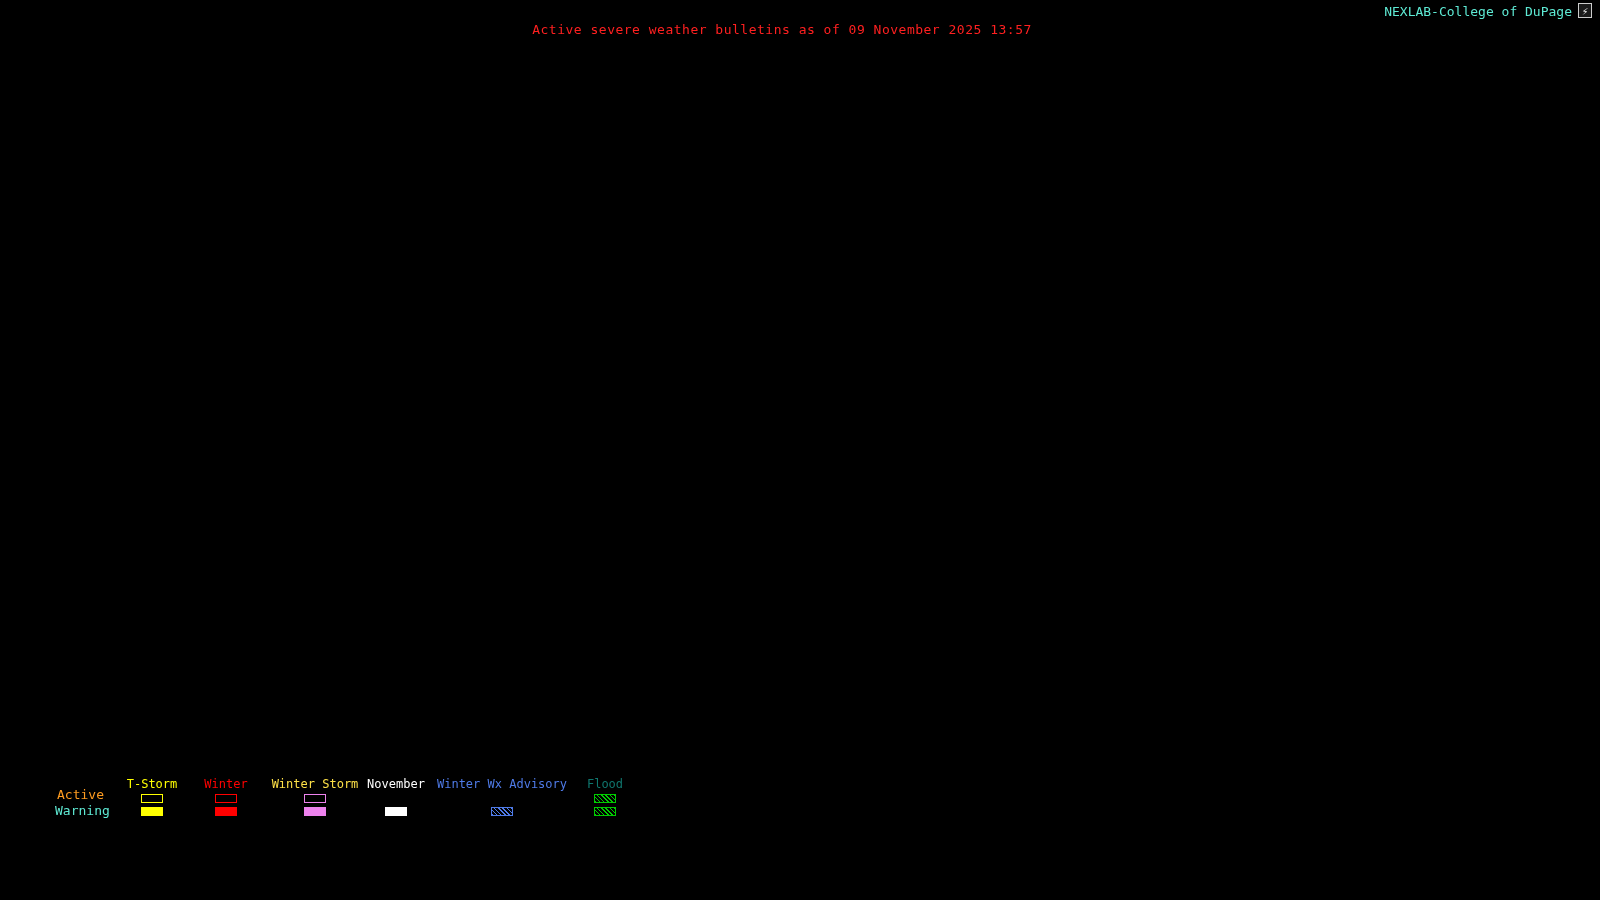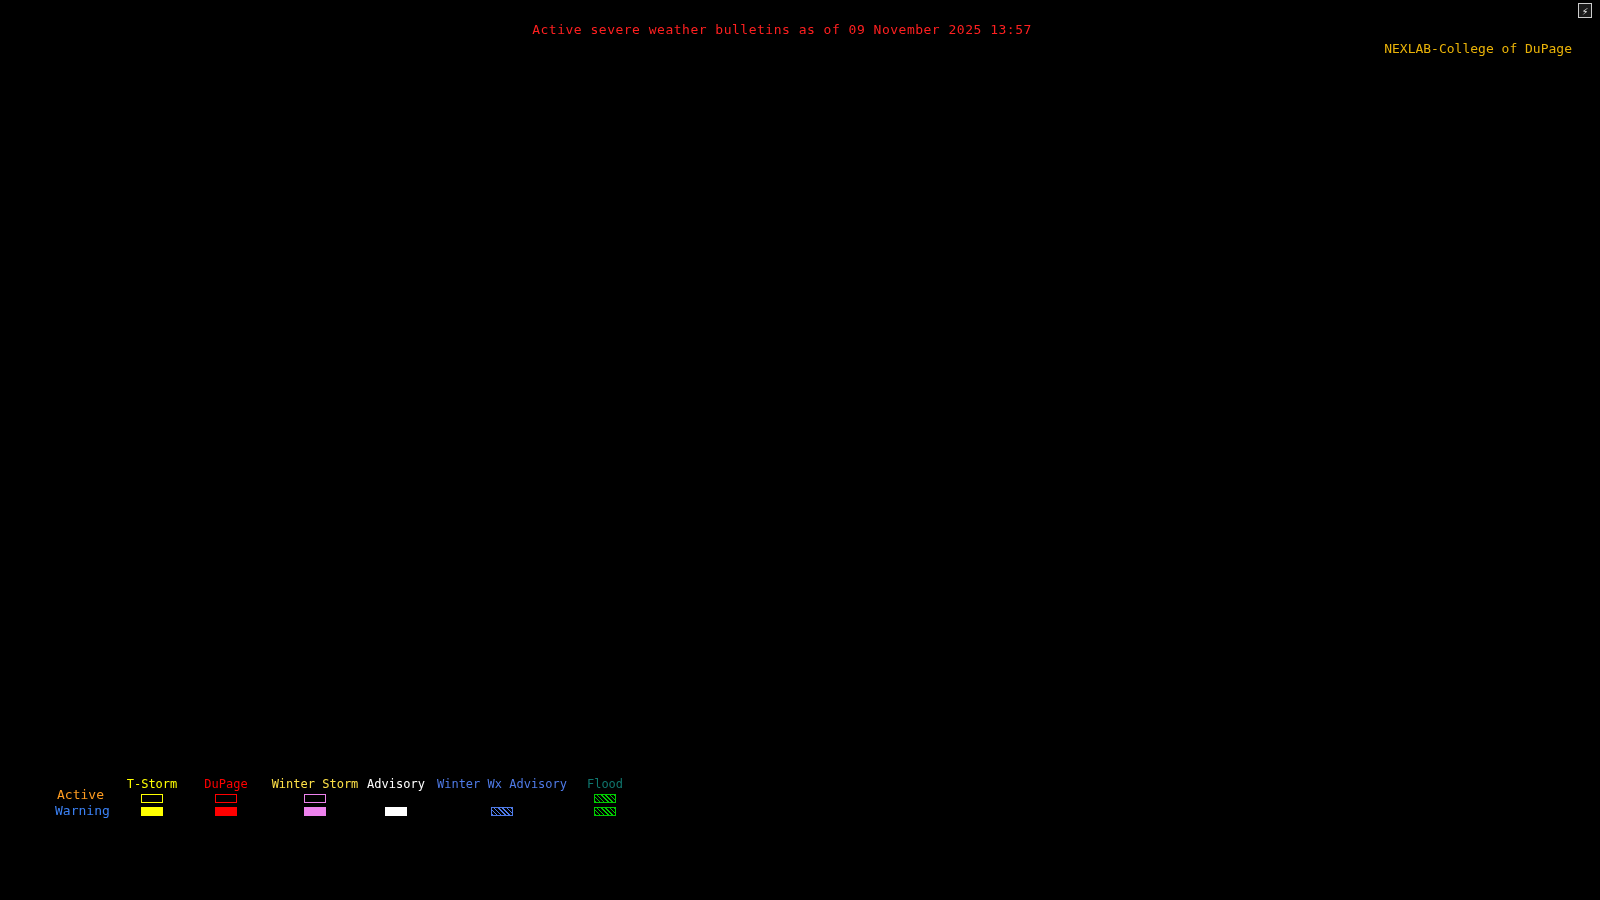--- a/index.html
+++ b/index.html
@@ -33,24 +33,23 @@
     color: #ff2020;
     font-size: 13px;
     letter-spacing: 0.5px;
     white-space: pre;
   }
   
   #brand {
     position: absolute;
     top: 4px;
     right: 28px;
-    color: #eab308;
+    color: #5eead4;
     font-size: 13px;
     white-space: pre;
-    margin-top: 37px;
   }
   #brand-icon {
     position: absolute;
     top: 3px;
     right: 8px;
     width: 14px;
     height: 15px;
     color: #e8e8e8;
     font-size: 11px;
     line-height: 15px;
@@ -66,21 +65,21 @@
     top: 775px;
     width: 720px;
     height: 50px;
   }
   .legend-row-label {
     position: absolute;
     font-size: 13px;
     white-space: pre;
   }
   #watch-label   { left: 57px; top: 12px; color: #ff9c20; }
-  #warning-label { left: 55px; top: 28px; color: #3b82f6; }
+  #warning-label { left: 55px; top: 28px; color: #5eead4; }
   .legend-col {
     position: absolute;
     top: 0;
     height: 46px;
     text-align: center;
   }
   .legend-col .cat-label {
     position: absolute;
     top: 2px;
     left: 0;
@@ -141,33 +140,33 @@
 
     <div id="warning-label" class="legend-row-label">Warning</div>
 
     <div id="col-0" class="legend-col">
       <div class="cat-label" style="color: rgb(255, 255, 0);">T-Storm</div>
       <div class="swatch watch sw-outline" style="--c: #ffff00;"></div>
       <div class="swatch warning sw-fill" style="--c: #ffff00;"></div>
     </div>
 
     <div id="col-1" class="legend-col">
-      <div class="cat-label" style="color: rgb(255, 0, 0);">DuPage</div>
+      <div class="cat-label" style="color: rgb(255, 0, 0);">Winter</div>
       <div class="swatch watch sw-outline" style="--c: #ff0000;"></div>
       <div class="swatch warning sw-fill" style="--c: #ff0000;"></div>
     </div>
 
     <div id="col-2" class="legend-col">
       <div class="cat-label" style="color: #fde047;">Winter Storm</div>
       <div class="swatch watch sw-outline" style="--c: #ee82ee;"></div>
       <div class="swatch warning sw-fill" style="--c: #ee82ee;"></div>
     </div>
 
     <div id="col-3" class="legend-col">
-      <div class="cat-label" style="color: rgb(255, 255, 255);">Advisory</div>
+      <div class="cat-label" style="color: rgb(255, 255, 255);">November</div>
 
       <div class="swatch warning sw-fill" style="--c: #ffffff;"></div>
     </div>
 
     <div id="col-4" class="legend-col">
       <div class="cat-label" style="color: rgb(79, 123, 232);">Winter Wx Advisory</div>
 
       <div class="swatch warning sw-hatch" style="--c: #4f7be8;"></div>
     </div>
 

